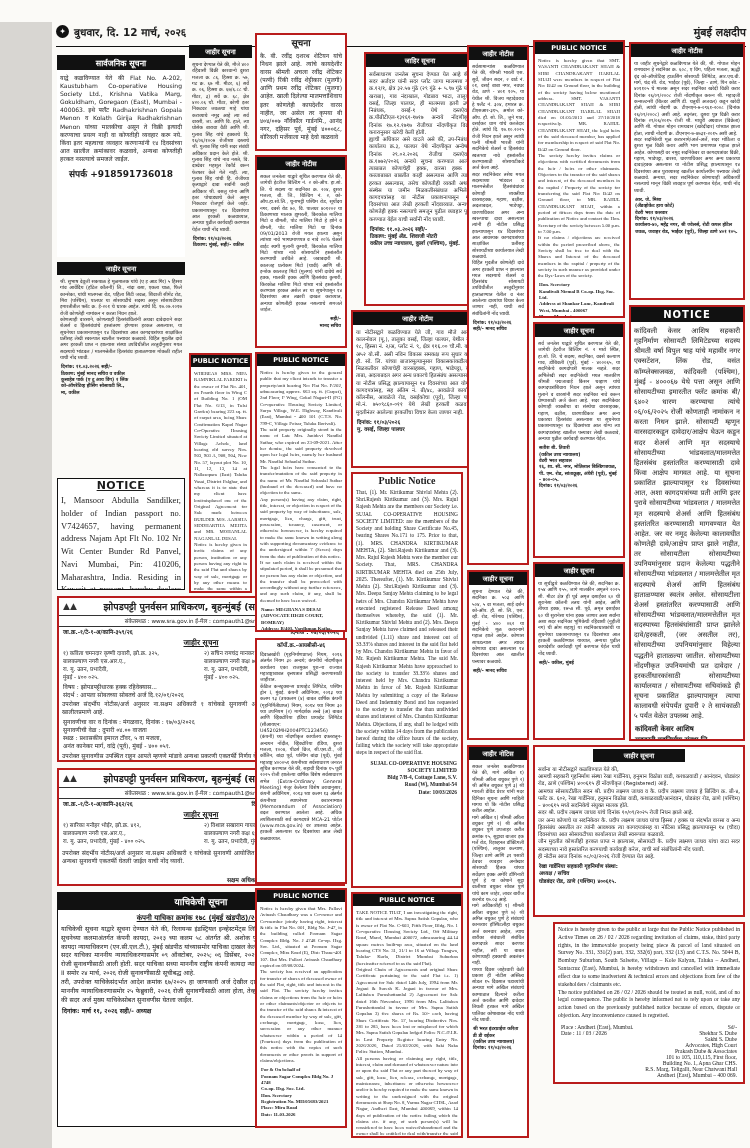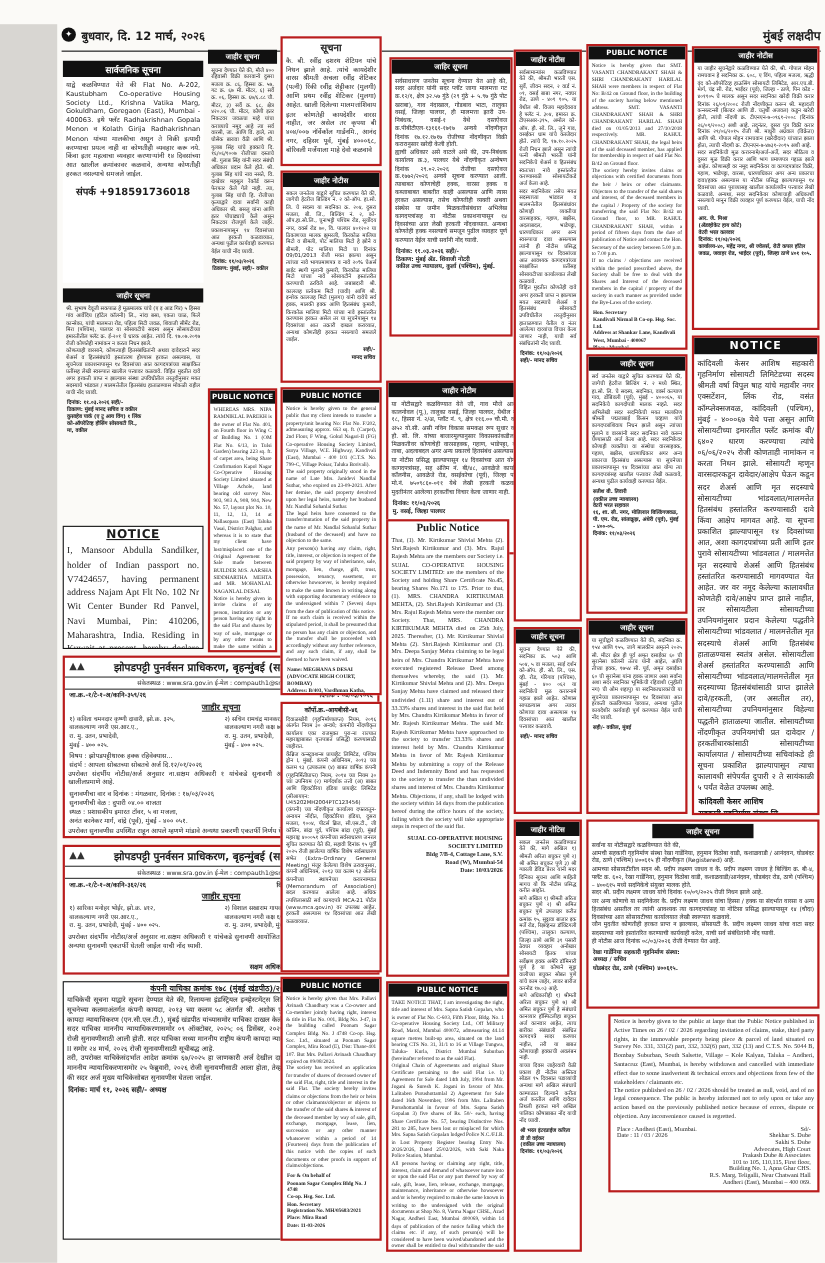--- a/index.html
+++ b/index.html
@@ -130,20 +130,21 @@
     <div>२) विशाल सखाराम गायकवाड,
 बालकल्याण नगरी कक्ष ६५४,
 रा. मु. उतन, प्रभादेवी, मुंबई - ४०० ०२५.</div>
   </div>
   <div class="jbody fs60">उपरोक्त संदर्भीय नोटीस/अर्ज अनुसार ना.सक्षम अधिकारी १ यांचेकडे सुनावणी आयोजित केली असून सुनावणीस उपस्थित राहावे अन्यथा सुनावणी एकतर्फी घेतली जाईल याची नोंद घ्यावी.</div>
   <div class="sig fs60">सही/-
 सक्षम अधिकारी - १, झोपडपट्टी पुनर्वसन प्राधिकरण</div>
 </div>
 
 <div class="blk thick" style="left:57px;top:892px;width:288px;height:235px;">
+  <div class="hdr-inv" style="font-size:9px;">याचिकेची सूचना</div>
   <div class="center" style="font-weight:bold;font-size:7px;text-decoration:underline;padding:1px 0;">कंपनी याचिका क्रमांक १७८ (मुंबई खंडपीठ)/२०२५</div>
   <div class="jbody fs63">याचिकेची सूचना याद्वारे सूचना देण्यात येते की, रिलायन्स इंडस्ट्रियल इन्व्हेस्टमेंट्स लिमिटेडच्या भागधारक कंपनी पुराव्याच्या सूचनेच्या कलमाअंतर्गत कंपनी कायदा, २०१३ च्या कलम ५८ अंतर्गत श्री. अशोक पुत्र वांगी चमनदार यांनी राष्ट्रीय कंपनी कायदा न्यायाधिकरण (एन.सी.एल.टी.), मुंबई खंडपीठ यांच्यासमोर याचिका दाखल केली आहे.
 सदर याचिका माननीय न्यायाधिकरणासमोर ०९ ऑक्टोबर, २०२५; ०६ डिसेंबर, २०२५ आणि त्यानंतर २४ फेब्रुवारी, २०२६ रोजी सुनावणीसाठी आली होती. सदर याचिका सध्या माननीय राष्ट्रीय कंपनी कायदा न्यायाधिकरण, मुंबई खंडपीठ – न्यायालय-II समोर २४ मार्च, २०२६ रोजी सुनावणीसाठी सूचीबद्ध आहे.
 तरी, उपरोक्त याचिकेसंदर्भात आदेश क्रमांक ६७/२०२५ हा जाणकारी अर्ज देखील दाखल करण्यात आला आहे. सदर अर्ज माननीय न्यायाधिकरणासमोर २५ फेब्रुवारी, २०२६ रोजी सुनावणीसाठी आला होता, तेव्हा माननीय न्यायाधिकरणाने निर्देश दिले की सदर अर्ज मुख्य याचिकेसोबत सुनावणीस घेतला जाईल.</div>
   <div class="sigl fs63">दिनांक: मार्च ११, २०२६                                                सही/- अध्यक्ष</div>
 </div>
 
 <div class="blk" style="left:189px;top:45px;width:63px;height:305px;background:transparent;">
   <div class="hdr-inv sm">जाहीर सूचना</div>
   <div class="jbody fs48">सूचना देण्यात येते की, मौजे ४०० रहिवासी विक्री कारवान्ये दुसरा मजला क्र. ८६, हिस्सा क्र. ५७, गट क्र. ६७ मी. मीटर, ६) सर्वे क्र. ०६, हिस्सा क्र. ६७/६.८८ चौ. मीटर, ३) सर्वे क्र. ६८, क्षेत्र ४२०.०६ चौ. मीटर, कोणी इतर निकटवर जवळचा माहे यांचा कराव्याचे नमूद आहे त्या सर्व वारसी, जा. आणि वि. हाले, त्या घोसेक बारावा वैठी आणि श्री. गुलाब सिंह यांचे हक्काचे दि. १६/०६/१००७ रोजीच्या दस्ताचे श्री. गुलाब सिंह यांनी सदर संबंधी अधिकार प्रदान केले होते. श्री. गुलाब सिंह यांचे नाव नसते, वि. दाखेवर महसूल रेकॉर्ड वरून फेरफार केले गेले नाही. त्या, गुलाब सिंह यांची हि. रोजीच्या कृत्याद्वारे दावा सर्वांनी काही अधिकार श्री. बसलु यांना आणि इतर पोचाड्याचे केले असून निकटवर रोजपूर्ण केले जाहेर. प्रकाशनापासून १४ दिवसांच्या आत हरकती कळवाव्यात, अन्यथा पुढील कार्यवाही करण्यात येईल याची नोंद घ्यावी.</div>
@@ -199,30 +200,30 @@
 The society has received an application for transfer of shares of deceased owner of the said Flat, right, title and interest in the said Flat. The society hereby invites claims or objections from the heir or heirs or other claimants/objector or objects to the transfer of the said shares &amp; interest of the deceased member by way of sale, gift, exchange, mortgage, lease, lien, succession or any other manner whatsoever within a period of 14 (Fourteen) days from the publication of this notice with the copies of such documents or other proofs in support of claims/objections.</div>
   <div class="sigl fs48 serif">For &amp; On behalf of
 Poonam Sagar Complex Bldg No. J 4748
 Co-op. Hsg. Soc. Ltd.
 Hon. Secretary
 Registration No. MH/05683/2021
 Place: Mira Road
 Date: 11-03-2026</div>
 </div>
 
-<div class="blk bordered" style="left:354px;top:52px;width:112px;height:254px;">
+<div class="blk bordered" style="left:364px;top:52px;width:112px;height:254px;">
   <div class="hdr-inv sm">जाहिर सूचना</div>
   <div class="jbody fs54">सर्वसाधारण जनतेस सूचना देण्यात येत आहे की, सदर अर्जदार यांनी सदर प्लॉट जागा मालमत्ता गट क्र.१२/१, क्षेत्र ३२.५७ गुंठे (२९ गुंठे + ५.९७ गुंठे पोट खराबा), गाव नंदाखाल, गोडबाव भाटा, तालुका वसई, जिल्हा पालघर, ही मालमत्ता इतरी उप-निबंधक, वसई-१ येथे दस्तऐवज क्र.पीबीटीएल-१३१६१-१७१७ अन्वये नोंदणीकृत दिनांक १७.१२.१७१७ रोजीच्या नोंदणीकृत विक्री करारानुसार खरेदी केली होती.
 ह्याची अधिकार असे वाटले असे की, उप-निबंधक कार्यालय क्र.३, पालघर येथे नोंदणीकृत अन्वेषण दिनांक २९.०२.२०२६ रोजीचा दस्तऐवज क्र.१७७२/२०२६ अन्वये सूचना करण्यात आली. त्याबाबत कोणाचेही हक्क, वारसा हक्क व कब्जाबाबत बाबतीत काही असल्यास आणि त्यास हरकत असल्यास, तसेच कोणतीही व्यक्ती अथवा संस्थेस या जमीन मिळकतीसंबंधात अभिलेख कागदपत्रांसह या नोटीस प्रकाशनापासून १४ दिवसांच्या आत लेखी हरकती नोंदवाव्यात. अन्यथा कोणतेही हक्क नसल्याचे समजून पुढील व्यवहार पूर्ण करण्यात येईल याची सर्वांनी नोंद घ्यावी.</div>
   <div class="sigl fs54">दिनांक: ११.०३.२०२६                             सही/-
 ठिकाण: मुंबई              ॲड. शिवाजी नोटरी
 वकील उच्च न्यायालय, कुर्ला (पश्चिम), मुंबई.</div>
 </div>
 
-<div class="blk bordered" style="left:351px;top:310px;width:133px;height:158px;margin-top:36px;">
+<div class="blk bordered" style="left:351px;top:310px;width:133px;height:158px;">
   <div class="hdr-inv sm">जाहीर नोटीम</div>
   <div class="jbody fs54">या नोटीसद्वारे कळविण्यात येते जी, गाव मौजे आवळेजे, कालनोवल (पू.), तालुका वसई, जिल्हा पालघर, येथील गट नं. १८, हिस्सा नं. २/अ, प्लॉट नं. ९, क्षेत्र ११६.०० चौ.मी. कारिजी अ५२ यो.सी. असी नविन विकास समकक्ष रूप सुधार को-ऑ. हौ. सो. लि. यांच्या बाजारमूल्यानुसार विकासकांकडील सदर मिळकतीवर कोणाचेही वारसाहक्क, गहाण, भाडेपट्टा, कब्जा, ताबा, अदलाबदल अगर अन्य प्रकारचे हितसंबंध असल्यास त्यांनी या नोटीस प्रसिद्ध झाल्यापासून १४ दिवसांच्या आत योग्य त्या कागदपत्रांसह, सह अंतिम नं. बी/४८, आवळेजे कार्यालयीन कॉलनीस, आवळेजे रोड, वसईकोचा (पूर्व), जिल्हा पालघर, मो.नं. ७५०९८६०-०११ येथे लेखी हरकती कळवाव्यात. मुदतीनंतर आलेल्या हरकतींचा विचार केला जाणार नाही.</div>
   <div class="sigl fs54">दिनांक: ११/०३/२०२६
 मु. वसई, जिल्हा पालघर</div>
 </div>
 
 <div class="blk bordered" style="left:351px;top:472px;width:112px;height:416px;">
   <div class="hdr-plain serif" style="font-size:10px;">Public Notice</div>
   <div class="jbody fs54 serif">That, (1). Mr. Kirtikumar Shivlal Mehta (2). Shri.Rajesh Kirtikumar and (3). Mrs. Rajul Rajesh Mehta are the members our Society i.e. SUJAL CO-OPERATIVE HOUSING SOCIETY LIMITED: are the members of the Society and holding Share Certificate No.45, bearing Shares No.171 to 175. Prior to that, (1). MRS. CHANDRA KIRTIKUMAR MEHTA, (2). Shri.Rajesh Kirtikumar and (3). Mrs. Rajul Rajesh Mehta were the member our Society. That, MRS. CHANDRA KIRTIKUMAR MEHTA died on 25th July, 2025. Thereafter, (1). Mr. Kirtikumar Shivlal Mehta (2). Shri.Rajesh Kirtikumar and (3). Mrs. Deepa Sanjay Mehta claiming to be legal heirs of Mrs. Chandra Kirtikumar Mehta have executed registered Release Deed among themselves whereby, the said (1). Mr. Kirtikumar Shivlal Mehta and (2). Mrs. Deepa Sanjay Mehta have claimed and released their undivided (1.11) share and interest out of 33.33% shares and interest in the said flat held by Mrs. Chandra Kirtikumar Mehta in favor of Mr. Rajesh Kirtikumar Mehta. The said Mr. Rajesh Kirtikumar Mehta have approached to the society to transfer 33.33% shares and interest held by Mrs. Chandra Kirtikumar Mehta in favor of Mr. Rajesh Kirtikumar Mehta by submitting a copy of the Release Deed and Indemnity Bond and has requested to the society to transfer the than undivided shares and interest of Mrs. Chandra Kirtikumar Mehta. Objections, if any, shall be lodged with the society within 14 days from the publication hereof during the office hours of the society, failing which the society will take appropriate steps in respect of the said flat.</div>
   <div class="sig fs54 serif">SUJAL CO-OPERATIVE HOUSING

